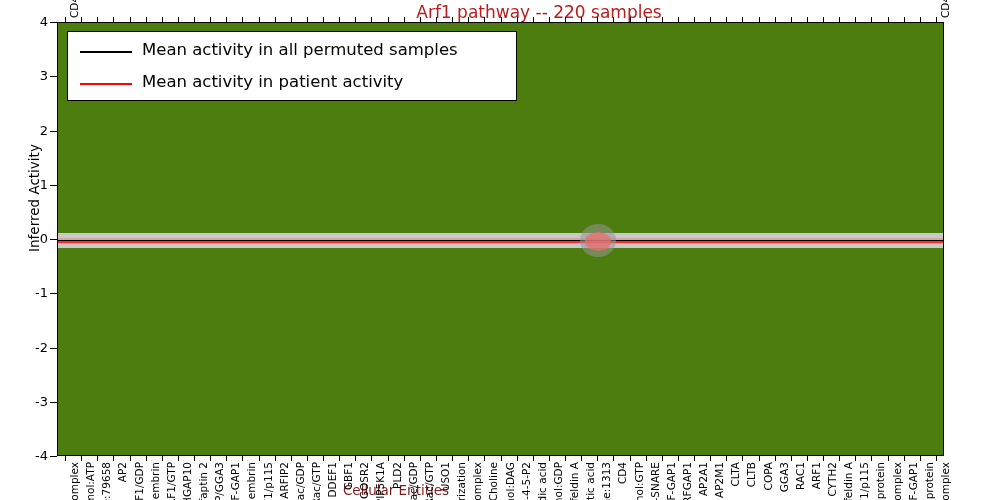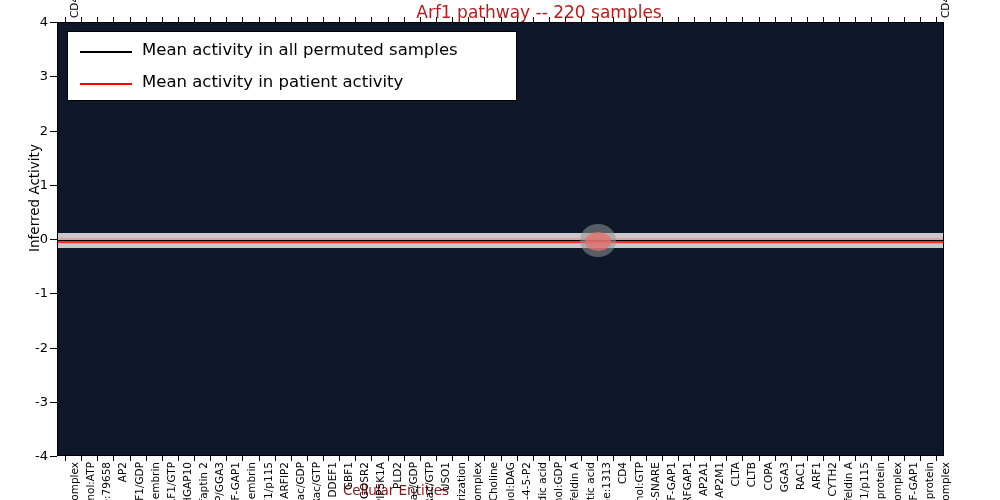--- a/index.html
+++ b/index.html
@@ -29,21 +29,21 @@
   }
   
   #plot {
     position: absolute;
     left: 57px;
     top: 22px;
     width: 887px;
     height: 434px;
     border: 1.2px solid #000;
     box-sizing: border-box;
-    background: #0f172a;
+    background: #4d7c0f;
     overflow: hidden;
   }
   .band {
     position: absolute;
     left: 0;
     width: 100%;
     background: #c9c9c9;
   }
   .zeroline {
     position: absolute;

